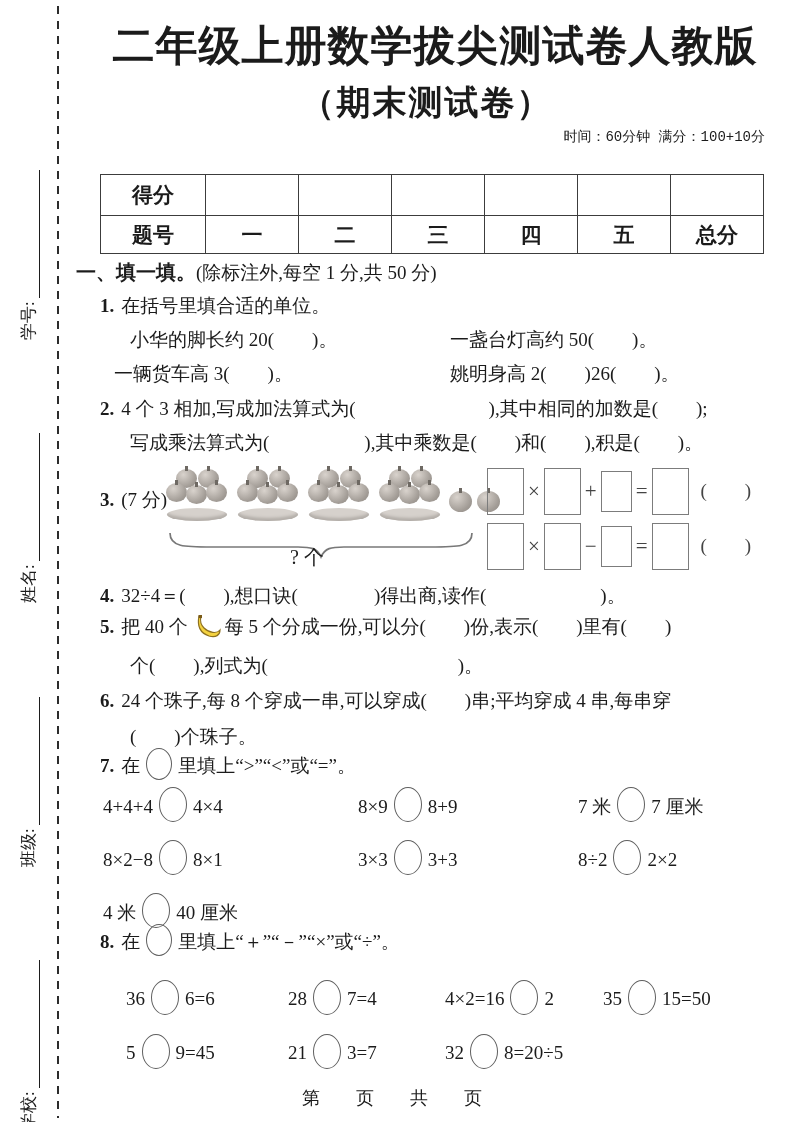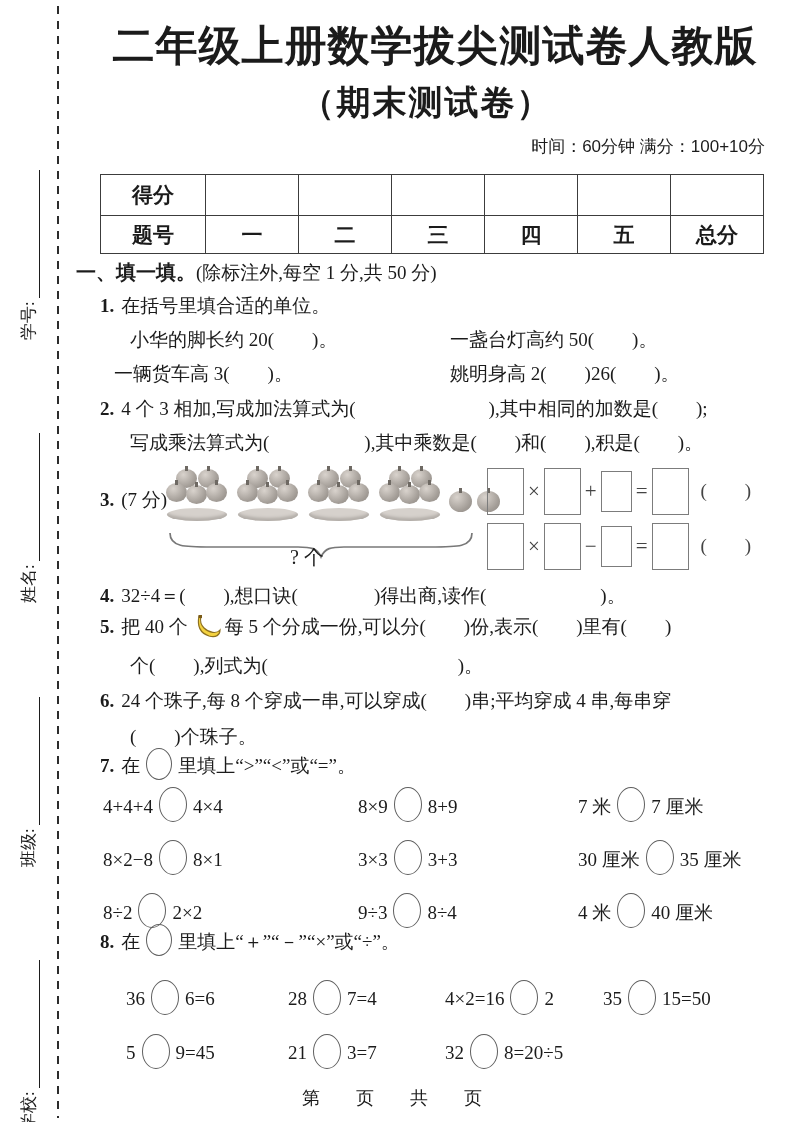--- a/index.html
+++ b/index.html
@@ -5,22 +5,22 @@
   html,body{margin:0;padding:0;background:#fff;}
   #page{position:relative;width:793px;height:1122px;background:#fff;overflow:hidden;
         font-family:"Liberation Serif","DejaVu Serif",serif;color:#1b1b1b;}
   
   .title{position:absolute;top:18px;left:87px;right:10px;text-align:center;
          font-family:"Liberation Sans","DejaVu Sans",sans-serif;font-weight:700;
          font-size:42px;letter-spacing:1px;}
   .subtitle{position:absolute;top:80px;left:70px;right:10px;text-align:center;
          font-family:"Liberation Sans","DejaVu Sans",sans-serif;font-weight:700;
          font-size:34px;letter-spacing:2px;}
-  .exam-info{position:absolute;top:135px;right:28px;font-size:17px;
-         font-family:Liberation Sans, sans-serif;}
+  .exam-info{position:absolute;top:128px;right:28px;font-size:14px;
+         font-family:Liberation Mono, monospace;}
   
   .score-table{position:absolute;top:174px;left:100px;border-collapse:collapse;}
   .score-table td{border:1.7px solid #3c3c3c;text-align:center;font-size:21px;
          font-weight:600;padding:0;}
   .score-table tr:first-child td{height:40px;}
   .score-table tr:last-child td{height:37px;}
   
   .cut-line{position:absolute;left:57px;top:6px;width:2.2px;height:1112px;
          background:repeating-linear-gradient(to bottom,#2c2c2c 0 8px,transparent 8px 15px);}
   .side-field{position:absolute;left:-98px;width:250px;height:26px;
@@ -268,33 +268,23 @@
         <span>8×2−8</span>
         <span class="circ"></span>
         <span>8×1</span>
       </div>
     <div class="cmp">
         <span>3×3</span>
         <span class="circ"></span>
         <span>3+3</span>
       </div>
     <div class="cmp">
-        <span>30 厘米</span>
-        <span class="circ"></span>
-        <span>35 厘米</span>
-      </div>
-    <div class="cmp">
         <span>8÷2</span>
         <span class="circ"></span>
         <span>2×2</span>
-      </div>
-    <div class="cmp">
-        <span>9÷3</span>
-        <span class="circ"></span>
-        <span>8÷4</span>
       </div>
     <div class="cmp">
         <span>4 米</span>
         <span class="circ"></span>
         <span>40 厘米</span>
       </div>
   </div>
 
   <div class="flexline" style="top:924px;left:100px">
     <span class="qnum">8.</span>

